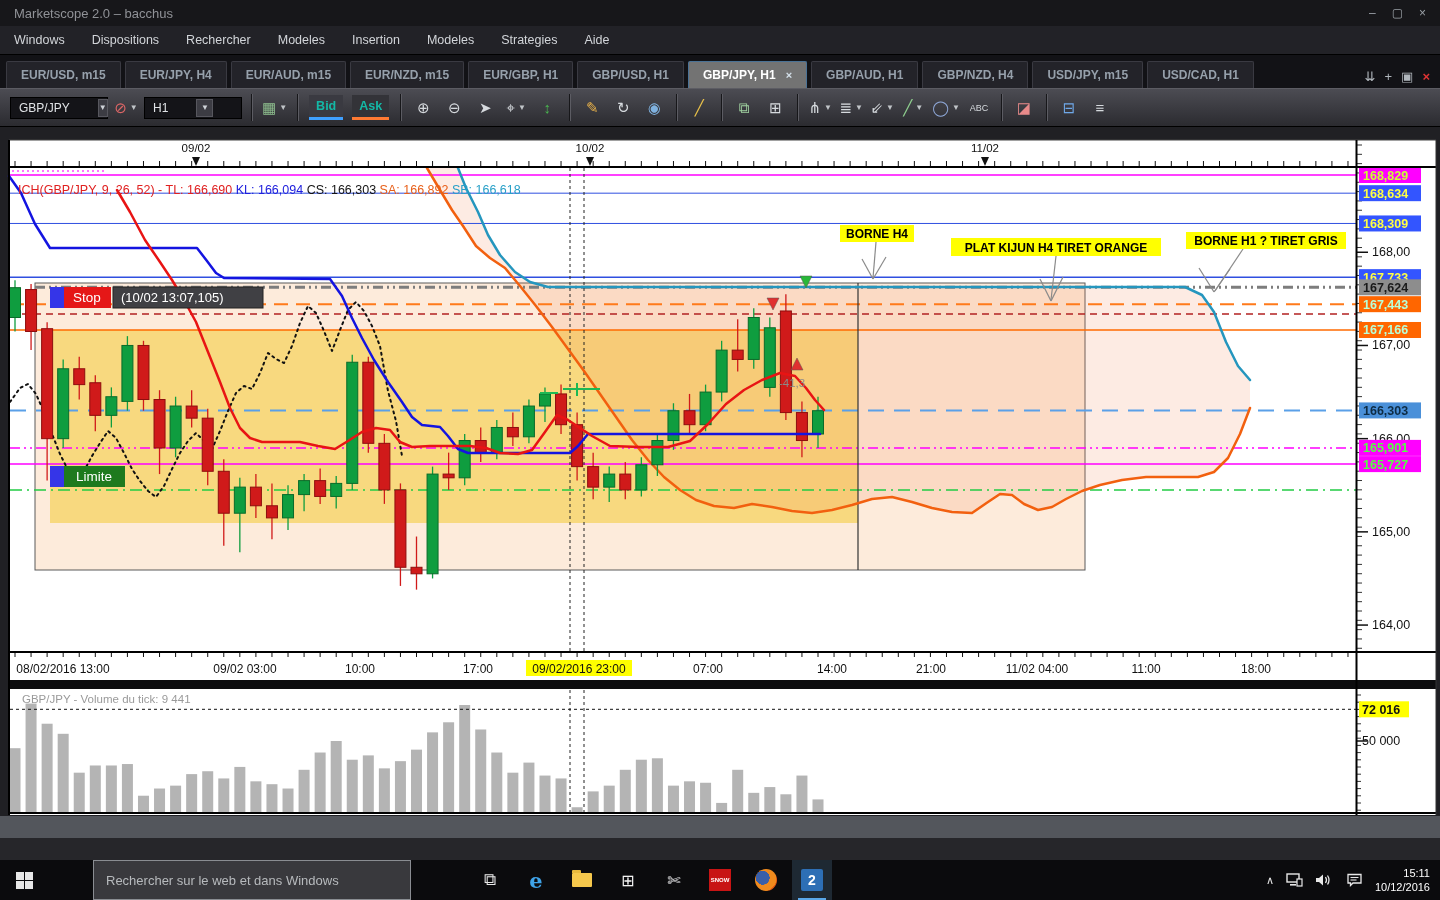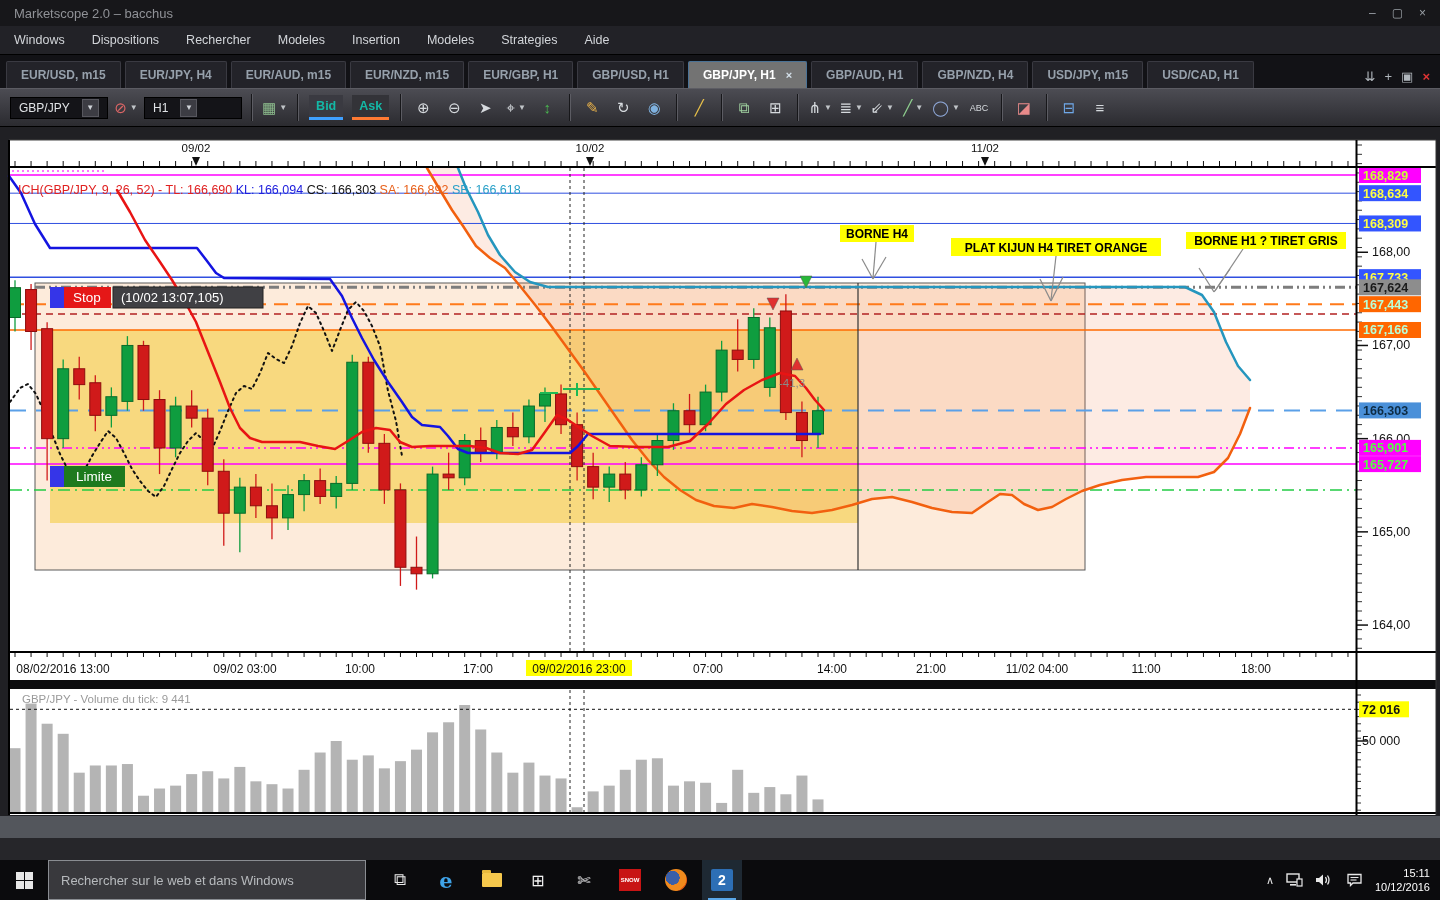--- a/index.html
+++ b/index.html
@@ -10,31 +10,31 @@
   .win-controls span{cursor:default;}
   .menubar{position:absolute;top:26px;left:0;width:1440px;height:29px;background:#222227;display:flex;align-items:center;gap:27px;padding-left:14px;color:#d2d5d9;font-size:12.5px;border-bottom:1px solid #000;box-sizing:border-box;z-index:20;}
   .menu-item{cursor:default;}
   .tabstrip{position:absolute;top:55px;left:0;width:1440px;height:33px;background:#121216;display:flex;align-items:flex-end;padding-left:6px;box-sizing:border-box;z-index:20;text-align:right;}
   .tab{height:26px;line-height:26px;padding:0 14px;background:#232329;border:1px solid #3a3a42;border-bottom:none;color:#96a0ab;font-size:12px;font-weight:bold;margin-right:4px;border-radius:2px 2px 0 0;white-space:nowrap;}
   .tab.active{background:#737373;color:#ffffff;border-color:#4a7296;}
   .tab .close{margin-left:10px;color:#d6e2ec;font-size:11px;}
   .tab-actions{margin-left:auto;display:flex;gap:9px;padding:0 10px 4px 0;color:#b0b6bc;align-items:flex-end;font-size:13px;}
   .tab-actions .red{color:#e03434;font-weight:bold;}
   .toolbar{position:absolute;top:88px;left:0;width:1440px;height:39px;background:linear-gradient(#4c4c53,#2b2b30);display:flex;align-items:center;gap:5px;padding:0 10px;border-top:1px solid #5c5c63;border-bottom:1px solid #000;box-sizing:border-box;z-index:20;}
-  .tb-select{background:#141418;border:1px solid #000;color:#e0e3e6;font-size:12px;height:20px;display:flex;align-items:center;padding-left:8px;}
+  .tb-select{background:#141418;border:1px solid #000;color:#e0e3e6;font-size:12px;height:20px;display:flex;align-items:center;padding-left:8px;gap:16px;}
   .tb-select .caret{background:#3c3c43;border:1px solid #57575e;width:15px;height:16px;text-align:center;line-height:15px;font-size:8px;color:#cfd3d8;margin-left:12px;margin-right:2px;}
   .tb-icon{min-width:24px;height:26px;display:flex;align-items:center;justify-content:center;color:#d6dade;font-size:15px;border-radius:3px;padding:0 1px;}
   .tb-icon .arrow{font-size:8px;color:#c0c4c8;margin-left:3px;}
   .tb-sep{width:1px;height:27px;background:#17171a;box-shadow:1px 0 0 #5c5c63;margin:0 4px;}
   .toggle{height:22px;padding:0 7px;color:#14b8a6;font-size:12.5px;font-weight:bold;display:flex;align-items:center;border-bottom:3px solid transparent;background:#3a3a41;margin:0 2px;}
   
   .strip-gray{position:absolute;top:816px;left:0;width:1440px;height:22px;background:#53565c;z-index:20;}
   .strip-dark{position:absolute;top:838px;left:0;width:1440px;height:22px;background:#26262a;z-index:20;}
   
-  .taskbar{position:absolute;top:860px;left:0;width:1440px;height:40px;background:#0b0b0d;display:flex;align-items:center;z-index:30;}
+  .taskbar{position:absolute;top:860px;left:0;width:1440px;height:40px;background:#0b0b0d;display:flex;align-items:center;z-index:30;gap:45px;}
   .start{width:48px;height:40px;display:flex;align-items:center;justify-content:center;}
   .winlogo{display:grid;grid-template-columns:8px 8px;grid-template-rows:8px 8px;gap:1px;}
   .winlogo span{background:#e8e8e8;}
   .tb-search{width:318px;height:40px;background:#39393d;border:1px solid #8a8d92;box-sizing:border-box;color:#b7babd;font-size:13px;display:flex;align-items:center;padding-left:12px;}
   .tb-app{width:40px;height:40px;display:flex;align-items:center;justify-content:center;position:relative;}
   .tb-app.active{background:#1e2933;}
   .tb-app.active::after{content:"";position:absolute;left:6px;right:6px;bottom:0;height:2px;background:#5aa7e8;}
   .ic-taskview{color:#e8e8e8;font-size:17px;}
   .ic-edge{color:#3fa3e8;font-size:21px;font-weight:bold;font-family:"DejaVu Serif",serif;}
   .ic-folder{width:20px;height:14px;background:#f6c84c;border-radius:1px;position:relative;}

